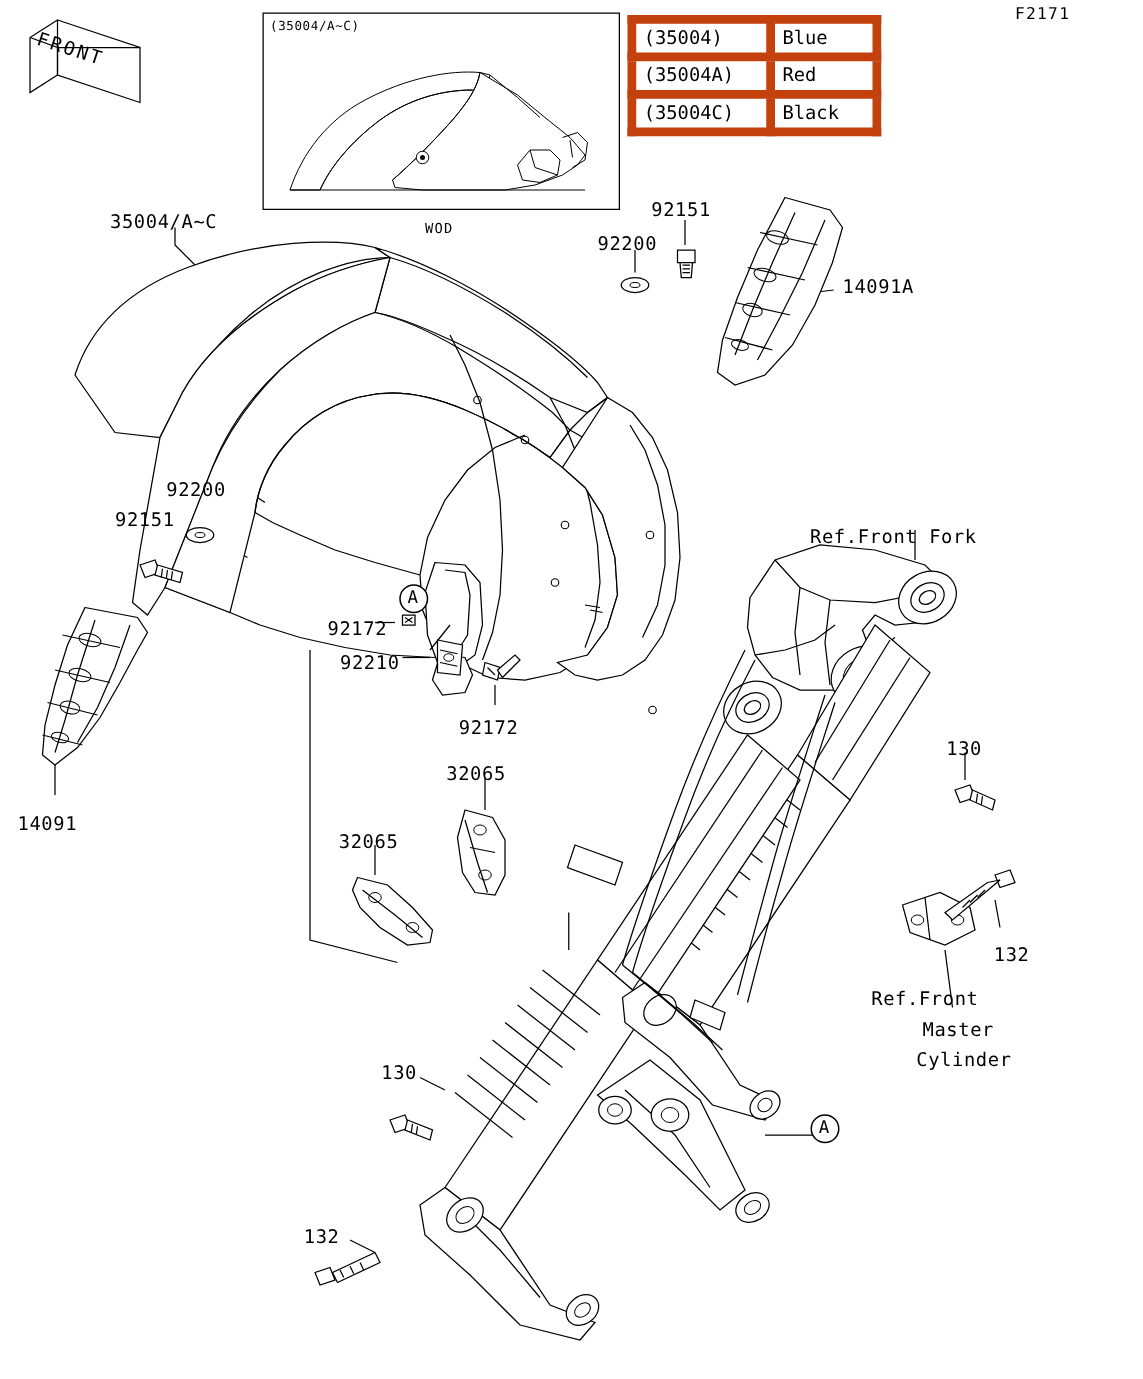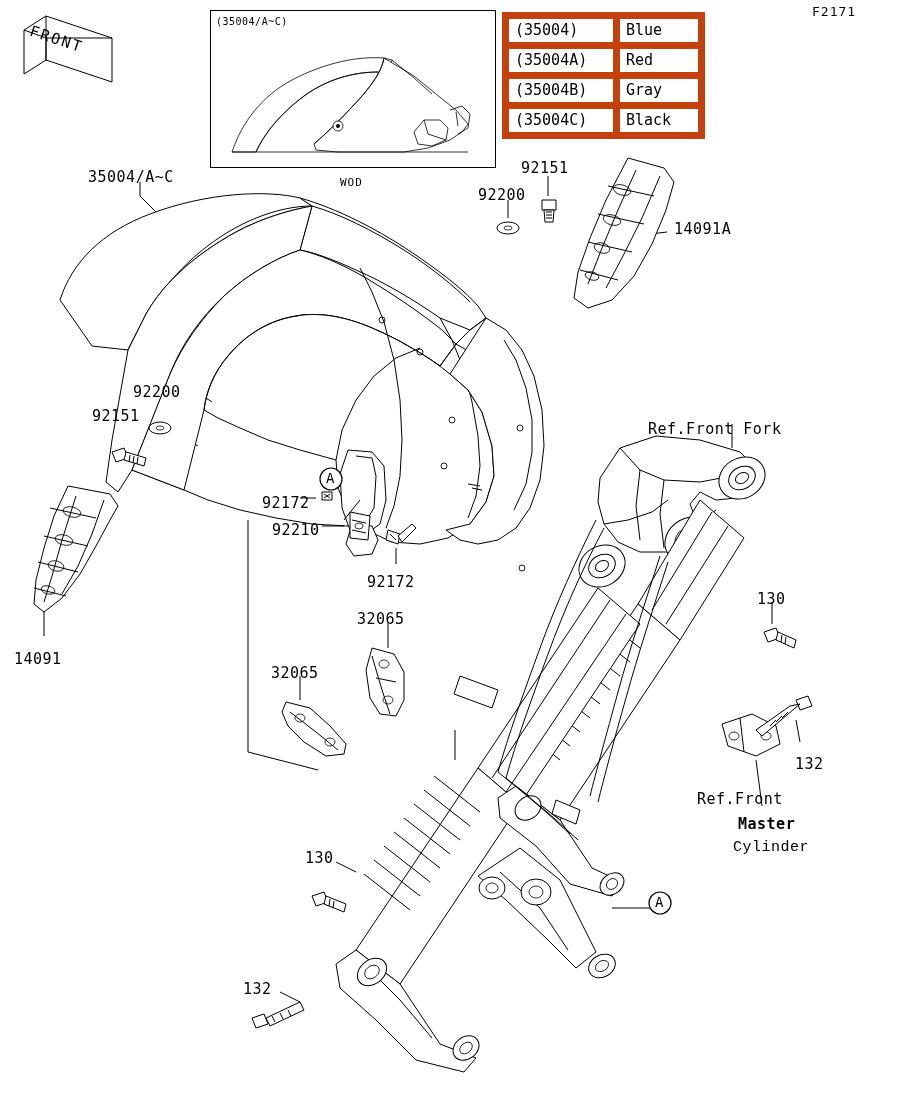--- a/index.html
+++ b/index.html
@@ -125,24 +125,20 @@
 
   <table id="legend">
     <tbody>
         <tr>
       <td class="code">(35004)</td>
       <td class="name">Blue</td>
     </tr>
     <tr>
       <td class="code">(35004A)</td>
       <td class="name">Red</td>
-    </tr>
-    <tr>
-      <td class="code">(35004B)</td>
-      <td class="name">Gray</td>
     </tr>
     <tr>
       <td class="code">(35004C)</td>
       <td class="name">Black</td>
     </tr>
   </tbody>
     </table>
 
   <svg width="914" height="1103" style="position:absolute;left:0;top:0;">
 
@@ -416,21 +412,21 @@
   <div class="lbl" style="left:14px;top:650px;">14091</div>
   <div class="lbl" style="left:262px;top:494px;">92172</div>
   <div class="lbl" style="left:272px;top:521px;">92210</div>
   <div class="lbl" style="left:367px;top:573px;">92172</div>
   <div class="lbl" style="left:357px;top:610px;">32065</div>
   <div class="lbl" style="left:271px;top:664px;">32065</div>
   <div class="lbl" style="left:648px;top:420px;text-align:center;">Ref.Front Fork</div>
   <div class="lbl" style="left:757px;top:590px;">130</div>
   <div class="lbl" style="left:795px;top:755px;">132</div>
   <div class="lbl" style="left:697px;top:790px;">Ref.Front</div>
-  <div class="lbl" style="left:738px;top:815px;font-weight:bold;">Master</div>
-  <div class="lbl" style="left:733px;top:839px;font-family:Liberation Mono, monospace;">Cylinder</div>
+  <div class="lbl" style="left:738px;top:815px;">Master</div>
+  <div class="lbl" style="left:733px;top:839px;">Cylinder</div>
   <div class="lbl" style="left:305px;top:849px;">130</div>
   <div class="lbl" style="left:243px;top:980px;">132</div>
 
   <div class="lbl" style="left:326px;top:470px;font-size:14px;">A</div>
   <div class="lbl" style="left:655px;top:894px;font-size:14px;">A</div>
 
 </div>
 
 </body></html>

